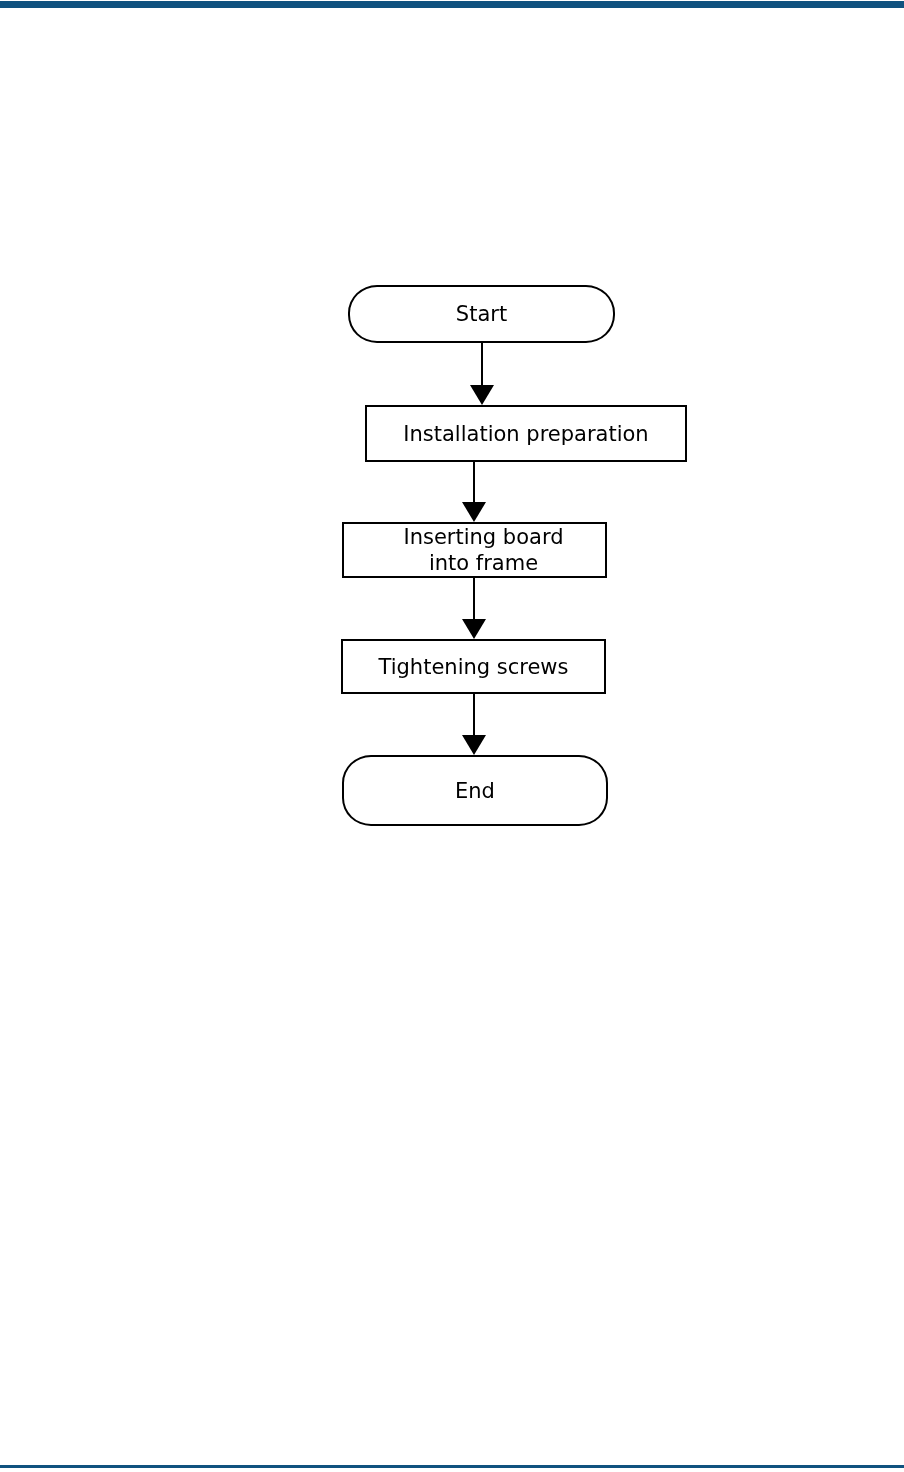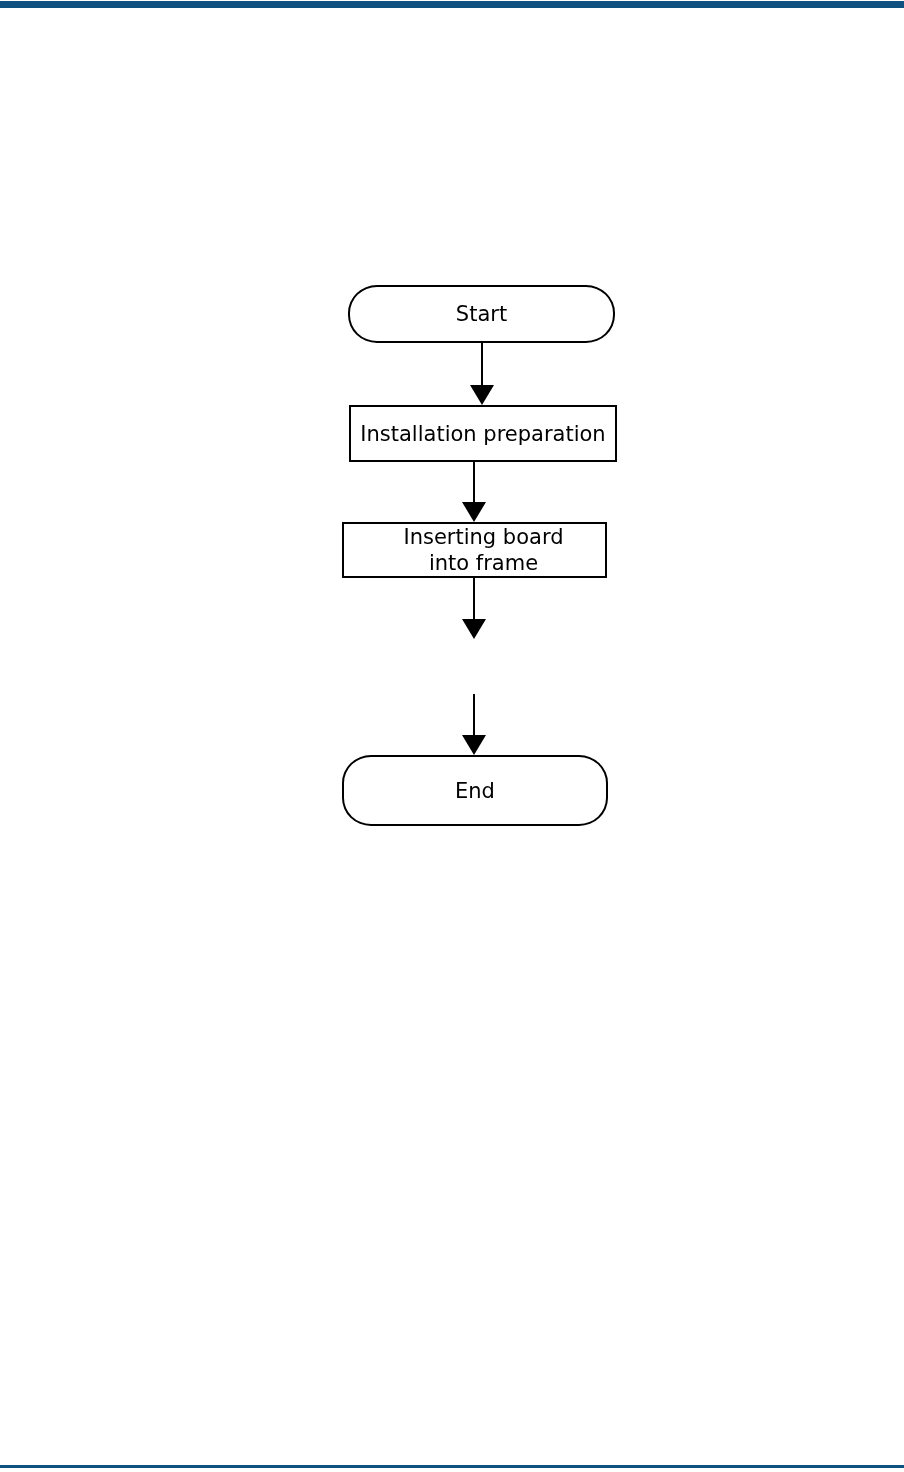--- a/index.html
+++ b/index.html
@@ -64,21 +64,21 @@
     bottom: 0;
     transform: translateX(-50%);
     width: 0;
     height: 0;
     border-left: 12px solid transparent;
     border-right: 12px solid transparent;
     border-top: 20px solid #000000;
   }
   
   #node-start    { left: 348px; top: 285px; width: 267px; height: 58px; }
-  #node-prep     { left: 349px; top: 405px; width: 268px; height: 57px; }
+  #node-prep     { left: 365px; top: 405px; width: 322px; height: 57px; }
   #node-insert   { left: 342px; top: 522px; width: 265px; height: 56px; padding-left: 18px; }
   #node-tighten  { left: 341px; top: 639px; width: 265px; height: 55px; }
   #node-end      { left: 342px; top: 755px; width: 266px; height: 71px; }
   
   #arrow-1 { left: 470px; top: 343px; height: 62px; }
   #arrow-2 { left: 462px; top: 462px; height: 60px; }
   #arrow-3 { left: 462px; top: 578px; height: 61px; }
   #arrow-4 { left: 462px; top: 694px; height: 61px; }
   #arrow-1 .shaft { height: 44px; }
   #arrow-2 .shaft { height: 42px; }
@@ -113,20 +113,23 @@
   <div class="node" id="node-insert">
     <span>Inserting board
 into frame</span>
   </div>
 
   <div class="arrow" id="arrow-3">
     <div class="shaft"></div>
     <div class="head"></div>
   </div>
 
+  <div class="node" id="node-tighten">
+    <span>Tightening screws</span>
+  </div>
 
   <div class="arrow" id="arrow-4">
     <div class="shaft"></div>
     <div class="head"></div>
   </div>
 
   <div class="node terminator" id="node-end">
     <span>End</span>
   </div>
 

